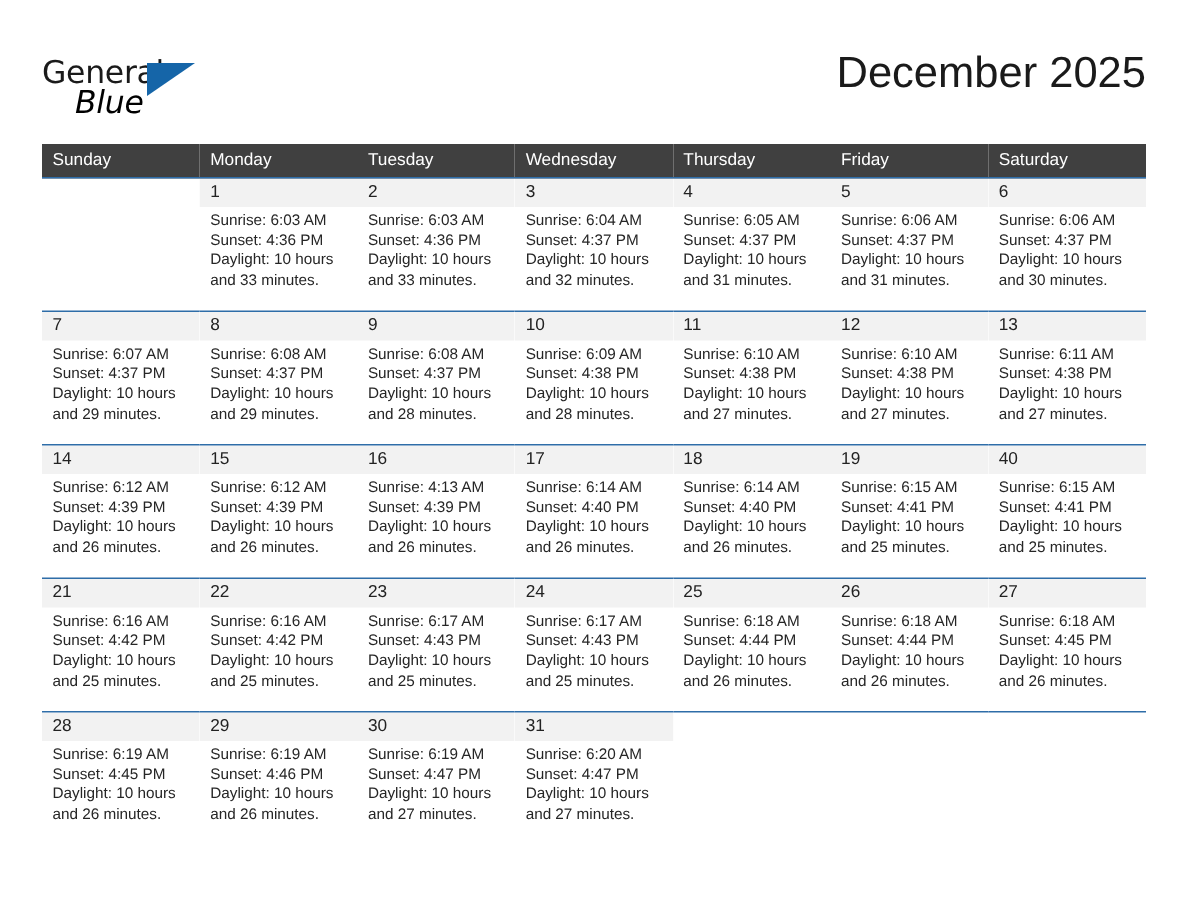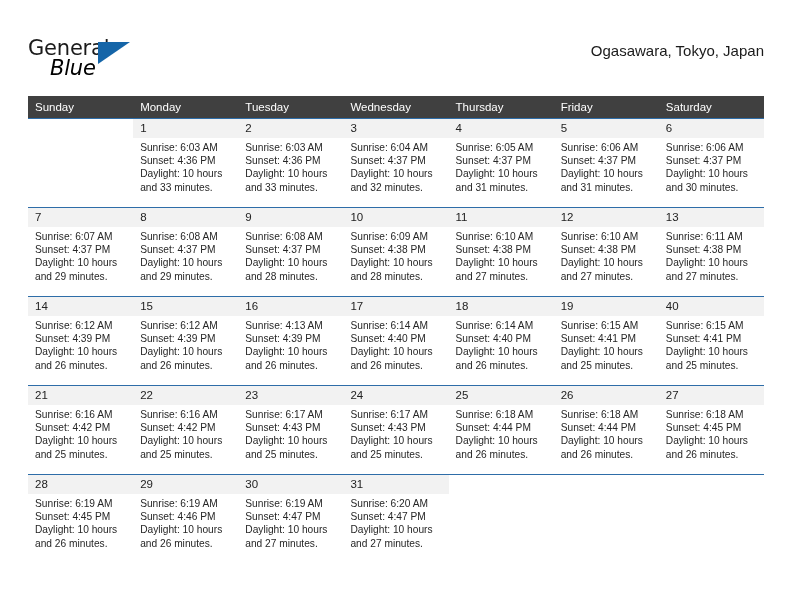--- a/index.html
+++ b/index.html
@@ -139,21 +139,21 @@
 
 <div class="page">
 
   <div class="masthead">
     <div class="logo">
       <span class="logo-general">General</span>
       <span class="logo-triangle"></span>
       <span class="logo-blue">Blue</span>
     </div>
     <div class="title-block">
-      <div class="cal-subtitle">Ogasawara, Tokyo, Japan</div>
+      <div class="cal-title">December 2025</div>
     </div>
   </div>
 
   <table class="calendar">
     <thead>
       <tr>
         <th>Sunday</th>
         <th>Monday</th>
         <th>Tuesday</th>
         <th>Wednesday</th>

